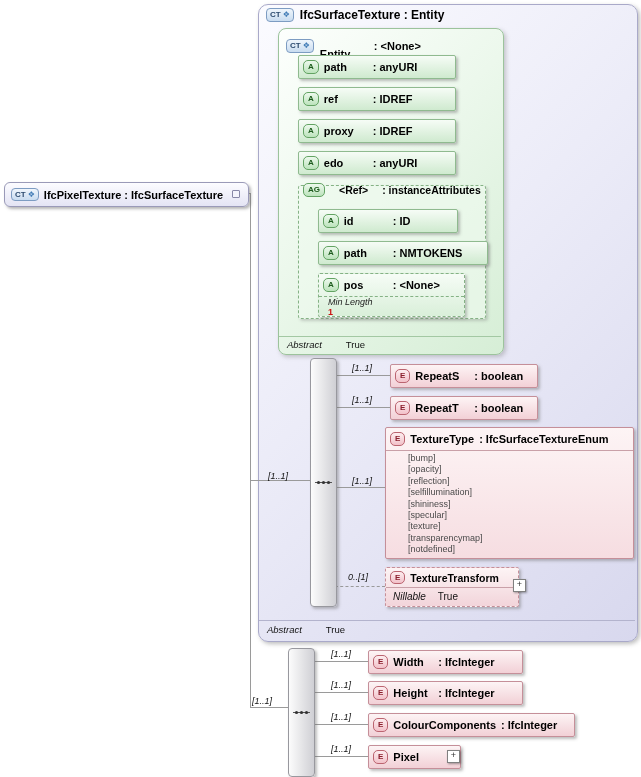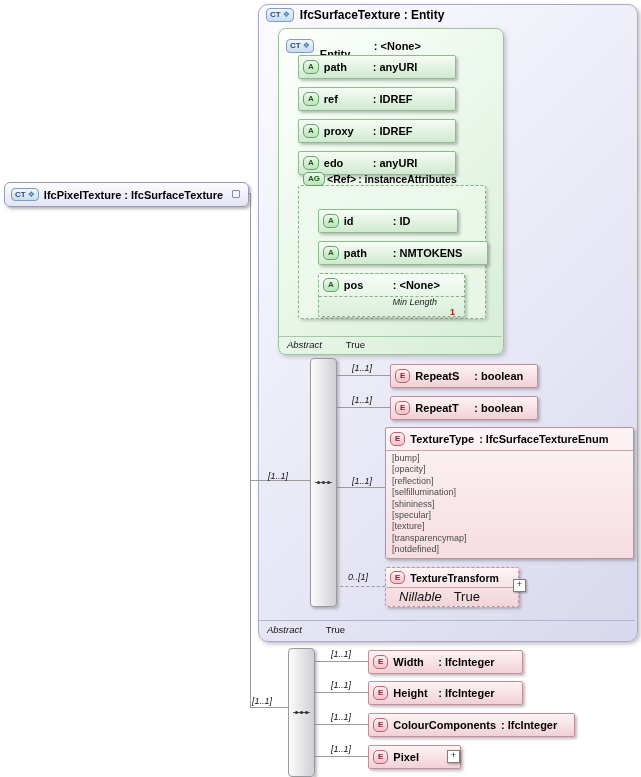--- a/index.html
+++ b/index.html
@@ -35,28 +35,28 @@
   .node { display:flex; align-items:center; gap:5px; padding:0 4px; height:22px; border:1px solid; border-radius:2px;
     box-shadow:2px 2px 3px rgba(110,110,110,0.45); }
   .green { background:linear-gradient(180deg,#f6fcf6,#cfeacf); border-color:#8fba8f; }
   .pink  { background:linear-gradient(180deg,#fdf4f5,#f2d0d6); border-color:#c58f99; }
   .name { font-size:11px; font-weight:bold; white-space:nowrap; }
   .type { font-size:11px; font-weight:bold; white-space:nowrap; }
   .nw44 { min-width:44px; } .nw54 { min-width:54px; } .nw40 { min-width:40px; }
 
   .ag-group { left:298px; top:185px; width:186px; height:132px; border:1px dashed #85b285; border-radius:3px;
     background:rgba(238,250,238,0.6); box-shadow:2px 2px 3px rgba(110,110,110,0.3); }
-  .ag-hdr { left:303px; top:172px; display:flex; align-items:center; gap:2px; }
+  .ag-hdr { left:303px; top:183px; display:flex; align-items:center; gap:14px; }
   .ag-name { font-size:10.5px; font-weight:bold; }
   .ag-type { font-size:10.5px; font-weight:bold; }
 
   .pos-group { left:318px; top:273px; width:145px; border:1px dashed #85b285; border-radius:2px;
     background:linear-gradient(180deg,#f6fcf6,#d9efd9); box-shadow:2px 2px 3px rgba(110,110,110,0.4); }
   .pos-row { display:flex; align-items:center; gap:5px; height:22px; padding:0 4px; }
-  .facet-row { display:flex; align-items:flex-end; height:19px; padding:0 9px; border-top:1px dashed #85b285;flex-direction:column; }
+  .facet-row { display:flex; align-items:flex-start; height:19px; padding:0 9px; border-top:1px dashed #85b285;flex-direction:column; }
   .facet-label { font-size:9px; font-style:italic; color:#222; margin-right:18px; }
   .facet-value { font-size:9px; font-weight:bold; color:#cc1111; }
 
   .footer { font-size:9.5px; color:#111; display:flex; }
   .footer .flabel { font-style:italic; margin-right:24px; }
 
   .sep-lav { border-top:1px solid #b3b3cd; height:0; }
   .sep-grn { border-top:1px solid #a3c8a3; height:0; }
 
   .seqbar { width:25px; border:1px solid #98989e; border-radius:4px;
@@ -68,27 +68,27 @@
   .dashedl { border-top-style:dashed; }
 
   .card { font-size:9px; font-style:italic; color:#111; white-space:nowrap; }
 
   .tt-box { left:385px; top:427px; width:247px; height:130px; border:1px solid #c58f99; border-radius:2px;
     background:linear-gradient(180deg,#fdf4f5,#f6dde1); box-shadow:2px 2px 3px rgba(110,110,110,0.45); }
   .tt-hdr { display:flex; align-items:center; gap:5px; height:22px; padding:0 4px; border-bottom:1px solid #c9a0a8; }
   .tt-body { display:flex; padding:2px 6px; }
   .enum-label { font-size:9px; font-style:italic; color:#222; width:66px; flex:none; }
   .enum-list { font-size:9px; color:#4a4a4a; line-height:11.4px; }
-  .enum-list span { display:block; }
+  .enum-list span { display:block;margin-left:16px; }
 
   .tx-box { left:385px; top:567px; width:132px; height:38px; border:1px dashed #c58f99; border-radius:2px;
     background:linear-gradient(180deg,#fdf4f5,#f2d4da); box-shadow:2px 2px 3px rgba(110,110,110,0.45); }
   .tx-hdr { display:flex; align-items:center; gap:5px; height:19px; padding:0 4px; border-bottom:1px solid #c9a0a8; }
   .tx-name { font-size:10.5px; font-weight:bold; white-space:nowrap; }
-  .tx-foot { display:flex; align-items:center; height:16px; padding:0 13px; font-size:13px; color:#111; }
+  .tx-foot { display:flex; align-items:center; height:16px; padding:0 7px; font-size:10px; color:#111; }
   .tx-foot .flabel { font-style:italic; margin-right:12px; }
 
   .plus-box { width:11px; height:11px; border:1px solid #808080; background:#ffffff; color:#333;
     font-size:9px; line-height:9px; text-align:center; box-shadow:1px 1px 2px rgba(0,0,0,0.35); }
 
   .nub { width:6px; height:6px; border:1px solid #8888a8; background:#f4f4fc; border-radius:1px; }
 </style>
 </head>
 <body>
 

